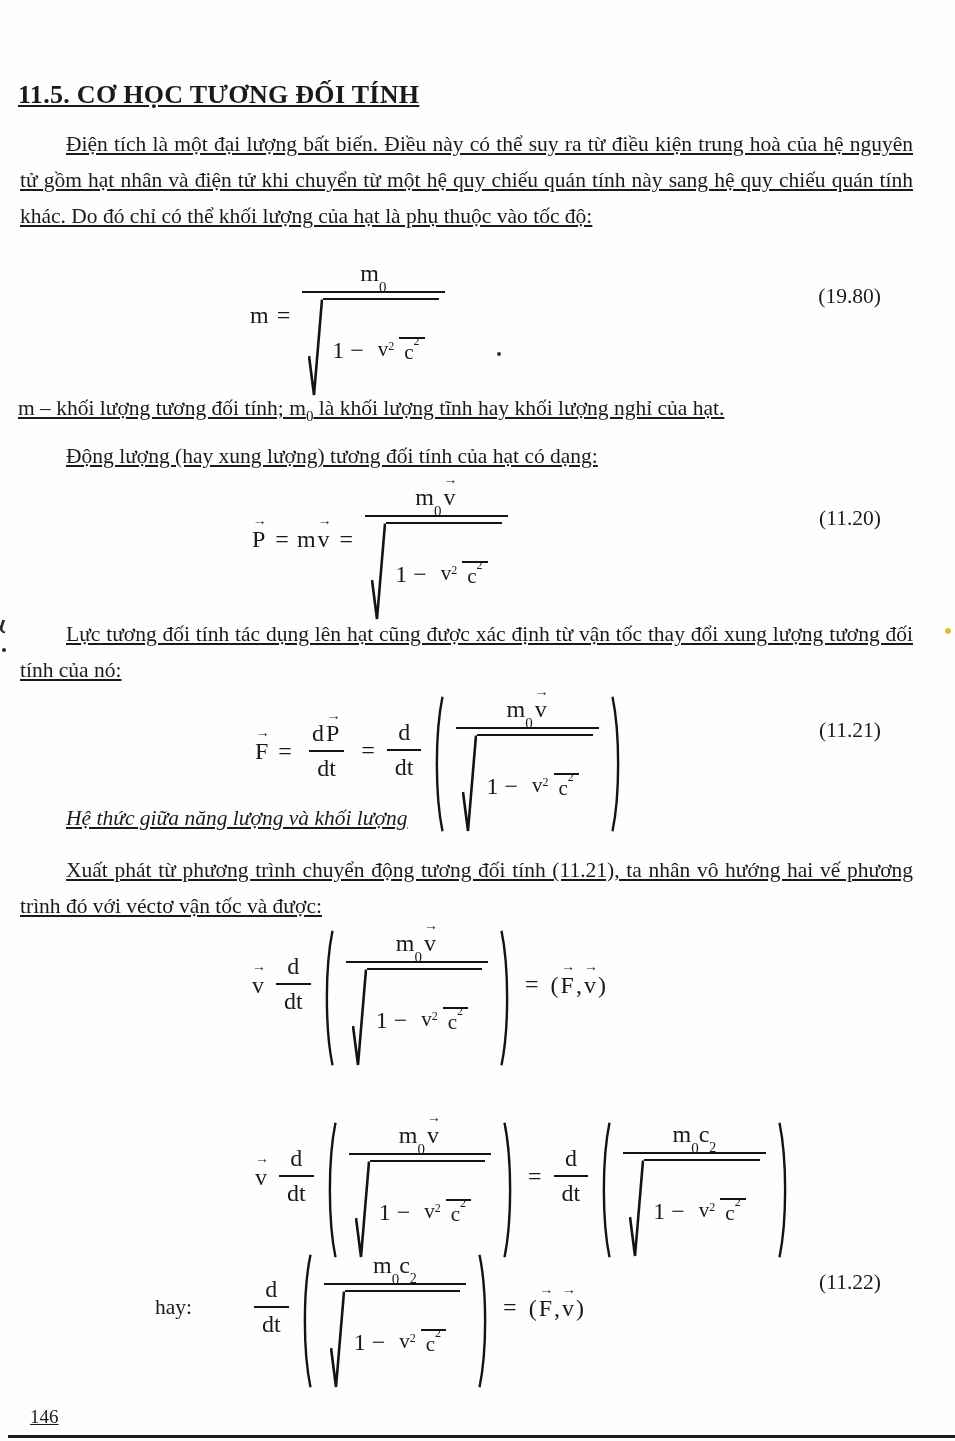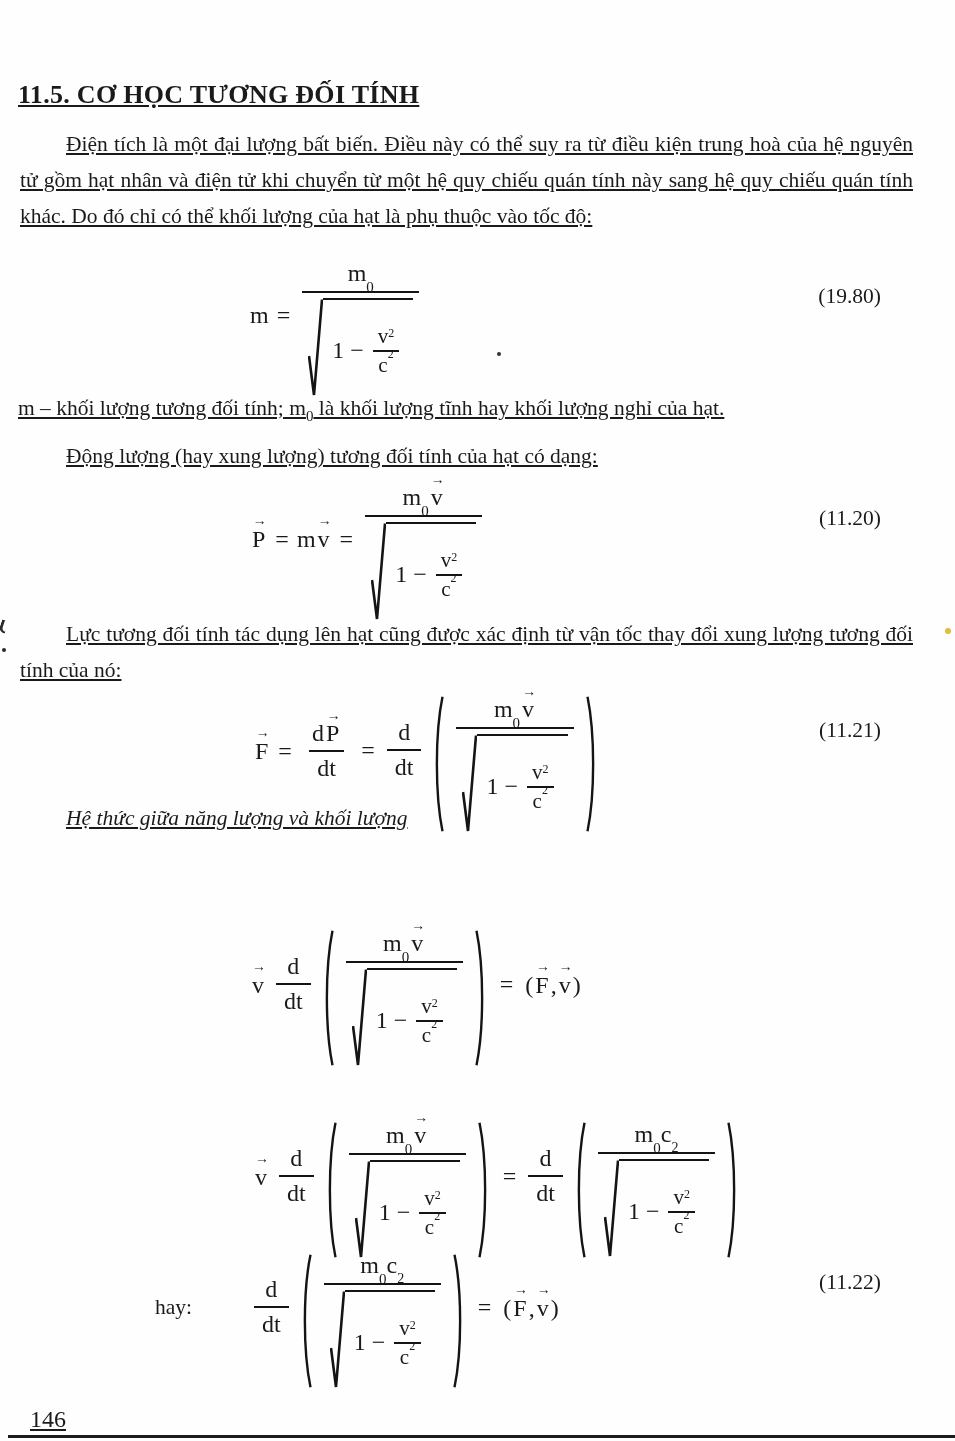--- a/index.html
+++ b/index.html
@@ -58,32 +58,32 @@
   
   .sqrt { display:inline-flex; align-items:stretch; }
   .sqrt-sign { width:15px; flex:none; }
   .sqrt-body {
     border-top:2.5px solid #141414;
     padding:5px 14px 2px 9px;
     display:inline-flex; align-items:center; gap:9px;
   }
 
   
-  .ifrac { display:inline-flex; flex-direction:column; align-items:center; font-size:21px; line-height:1.05; }
+  .ifrac { display:inline-flex; flex-direction:row; align-items:center; font-size:21px; line-height:1.05; }
   .ifrac .inum { padding:0 5px 2px; }
   .ifrac .iden { border-top:2px solid #141414; padding:2px 5px 0; width:100%; display:flex; justify-content:center; }
   .ifrac sup.s2 { font-size:12px; vertical-align:6px; }
 
   
   .paren { width:13px; align-self:stretch; margin:0 1px; }
 
   .hay-label { font-size:21.5px; margin-right:52px; }
 
   
-  .footer-num { font-size:24px; }
+  .footer-num { font-size:19px; }
   .footer-line { position:absolute; left:8px; right:0; top:1435px; height:3px; background:#1c1c1c; }
 
   
   .artifact { position:absolute; }
   .a-squiggle { left:0; top:620px; width:7px; height:13px; border-left:3px solid #2a2a2a; border-bottom:2px solid #2a2a2a; transform:rotate(18deg); border-bottom-left-radius:6px; }
   .a-dot-left { left:2px; top:648px; width:4px; height:4px; background:#2a2a2a; border-radius:50%; }
   .a-dot-yellow { left:945px; top:628px; width:6px; height:6px; background:#e0be3c; border-radius:50%; }
   .a-dot-head { left:384px; top:100px; width:3px; height:3px; background:#555; border-radius:50%; }
   .a-dot-eq19 { left:497px; top:352px; width:4px; height:4px; background:#333; border-radius:50%; }
 </style>
@@ -207,20 +207,21 @@
       </span>
       <svg class="paren" viewBox="0 0 13 100" preserveAspectRatio="none">
           <path d="M2.5 2 C 10 28 10 72 2.5 98" fill="none" stroke="#141414" stroke-width="2.4" vector-effect="non-scaling-stroke"></path>
         </svg>
     </div>
     <span class="eq-num">(11.21)</span>
   </div>
 
   <div class="abs para italic noindent" style="top:800px; left:66px;">Hệ thức giữa năng lượng và khối lượng</div>
 
+  <div class="abs para indent" style="top:852px;">Xuất phát từ phương trình chuyển động tương đối tính (11.21), ta nhân vô hướng hai vế phương trình đó với véctơ vận tốc và được:</div>
 
   <div class="eq-block" style="top:928px;">
     <div class="eq-row formula" style="margin-left:230px;">
       <span class="raise"><span class="vec"><span class="vec-arrow">→</span><span class="vec-letter">v</span></span></span>
       <span class="frac dfrac raise">
         <span class="num">d</span>
         <span class="den">dt</span>
       </span>
       <svg class="paren" viewBox="0 0 13 100" preserveAspectRatio="none">
           <path d="M10.5 2 C 3 28 3 72 10.5 98" fill="none" stroke="#141414" stroke-width="2.4" vector-effect="non-scaling-stroke"></path>

